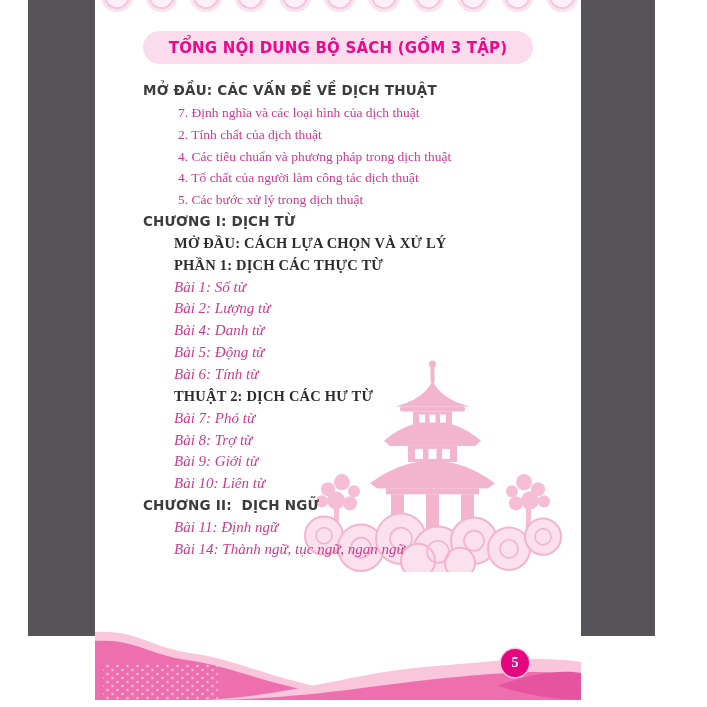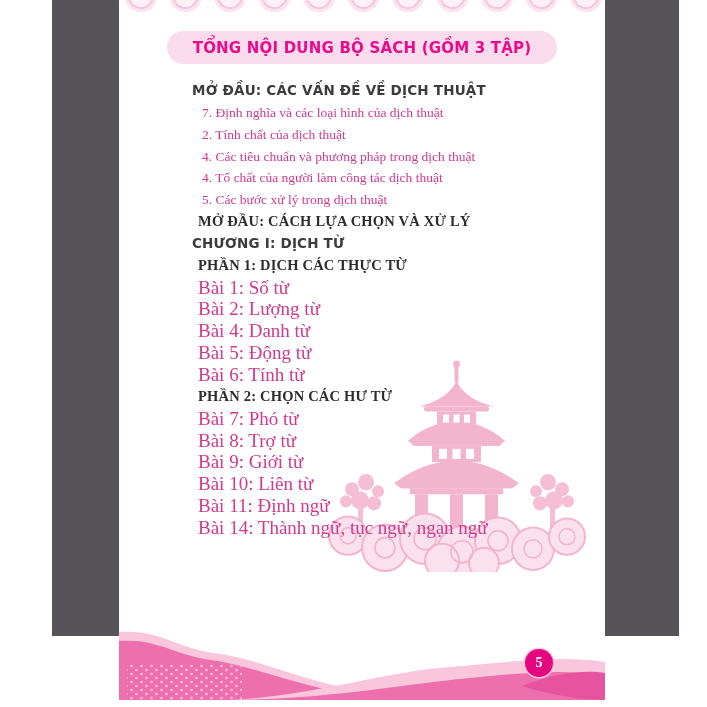--- a/index.html
+++ b/index.html
@@ -1,21 +1,21 @@
 <!DOCTYPE html>
 <html style="--backdrop: #565458; --page_bg: #ffffff; --banner_bg: #fbdcec; --banner_text: #ea0b8c; --heading_dark: #3c3c3e; --pink_text: #cf3a8e; --scallop_pink: #f6c6dc; --wave_light: #f9c6dc; --wave_mid: #ee6fae; --wave_deep: #e6539f; --badge_bg: #e5067f; --watermark_pink: #f2a9c6; --cloud_pink: #fbdcec;"><head>
 <meta charset="utf-8">
 <style>
   html,body{margin:0;padding:0;}
   body{
     width:707px;height:707px;position:relative;background:#ffffff;
     font-family:"Liberation Sans",sans-serif;overflow:hidden;
   }
   .photo{
-    position:absolute;left:52px;top:0;width:627px;height:636px;
+    position:absolute;left:28px;top:0;width:627px;height:636px;
     background:var(--backdrop,#565458);
   }
   .page{
     position:absolute;left:67px;top:0;width:486px;height:700px;
     background:var(--page_bg,#ffffff);overflow:hidden;
   }
   
   .scallops{
     position:absolute;top:0;left:0;right:0;height:20px;
     background-image:radial-gradient(19px circle at 22px -4px,
@@ -27,36 +27,36 @@
     position:absolute;left:48px;top:31px;width:390px;height:33px;
     background:var(--banner_bg,#fbdcec);border-radius:17px;
     display:flex;align-items:center;justify-content:center;
   }
   .banner span{
     font-family:"DejaVu Sans",sans-serif;font-weight:bold;font-size:15px;
     color:var(--banner_text,#ea0b8c);letter-spacing:.2px;white-space:nowrap;
   }
   .watermark{position:absolute;left:203px;top:356px;width:270px;height:216px;opacity:.85;}
   .toc{position:absolute;left:48px;top:80px;right:8px;z-index:2;}
-  .toc-line{line-height:21.85px;white-space:pre;margin-left:25px;}
+  .toc-line{line-height:21.85px;white-space:pre;}
   .h-sans{
     font-family:"DejaVu Sans",sans-serif;font-weight:bold;font-size:13.5px;
     color:var(--heading_dark,#3c3c3e);letter-spacing:.2px;
   }
   .h-serif{
     font-family:"Liberation Serif",serif;font-weight:bold;font-size:14.5px;
     color:#2d2d30;margin-left:31px;letter-spacing:.2px;
   }
   .item-num{
     font-family:"Liberation Serif",serif;font-size:13.5px;
     color:var(--pink_text,#cf3a8e);margin-left:35px;
   }
   .item-bai{
-    font-family:"Liberation Serif",serif;font-size:19px;
-    color:var(--pink_text,#cf3a8e);margin-left:31px;
+    font-family:"Liberation Serif",serif;font-size:15px;
+    color:var(--pink_text,#cf3a8e);margin-left:31px;font-style:italic;
   }
   .waves{position:absolute;left:0;bottom:0;width:486px;height:76px;z-index:3;}
   .page-num{
     position:absolute;right:52px;bottom:23px;width:28px;height:28px;
     border-radius:50%;background:var(--badge_bg,#e5067f);z-index:4;
     display:flex;align-items:center;justify-content:center;
     box-shadow:0 0 0 1.5px #f9c6dc;
   }
   .page-num span{
     color:#ffffff;font-family:"Liberation Serif",serif;
@@ -140,33 +140,34 @@
       </g>
     </svg>
 
     <div class="toc">
         <div class="toc-line h-sans">MỞ ĐẦU: CÁC VẤN ĐỀ VỀ DỊCH THUẬT</div>
         <div class="toc-line item-num">7. Định nghĩa và các loại hình của dịch thuật</div>
         <div class="toc-line item-num">2. Tính chất của dịch thuật</div>
         <div class="toc-line item-num">4. Các tiêu chuẩn và phương pháp trong dịch thuật</div>
         <div class="toc-line item-num">4. Tố chất của người làm công tác dịch thuật</div>
         <div class="toc-line item-num">5. Các bước xử lý trong dịch thuật</div>
+        <div class="toc-line h-sans">CHƯƠNG I: DỊCH TỪ</div>
         <div class="toc-line h-serif">MỞ ĐẦU: CÁCH LỰA CHỌN VÀ XỬ LÝ</div>
-        <div class="toc-line h-sans">CHƯƠNG I: DỊCH TỪ</div>
         <div class="toc-line h-serif">PHẦN 1: DỊCH CÁC THỰC TỪ</div>
         <div class="toc-line item-bai">Bài 1: Số từ</div>
         <div class="toc-line item-bai">Bài 2: Lượng từ</div>
         <div class="toc-line item-bai">Bài 4: Danh từ</div>
         <div class="toc-line item-bai">Bài 5: Động từ</div>
         <div class="toc-line item-bai">Bài 6: Tính từ</div>
-        <div class="toc-line h-serif">PHẦN 2: CHỌN CÁC HƯ TỪ</div>
+        <div class="toc-line h-serif">THUẬT 2: DỊCH CÁC HƯ TỪ</div>
         <div class="toc-line item-bai">Bài 7: Phó từ</div>
         <div class="toc-line item-bai">Bài 8: Trợ từ</div>
         <div class="toc-line item-bai">Bài 9: Giới từ</div>
         <div class="toc-line item-bai">Bài 10: Liên từ</div>
+        <div class="toc-line h-sans">CHƯƠNG II:  DỊCH NGỮ</div>
         <div class="toc-line item-bai">Bài 11: Định ngữ</div>
         <div class="toc-line item-bai">Bài 14: Thành ngữ, tục ngữ, ngạn ngữ</div>
       </div>
 
     <svg class="waves" viewBox="0 0 486 76" preserveAspectRatio="none">
       <defs>
         <pattern id="dots" width="10" height="8" patternUnits="userSpaceOnUse">
           <circle cx="2.5" cy="2" r="1.3" fill="#ffffff" fill-opacity="0.55"></circle>
           <circle cx="7.5" cy="6" r="1.3" fill="#ffffff" fill-opacity="0.55"></circle>
         </pattern>

